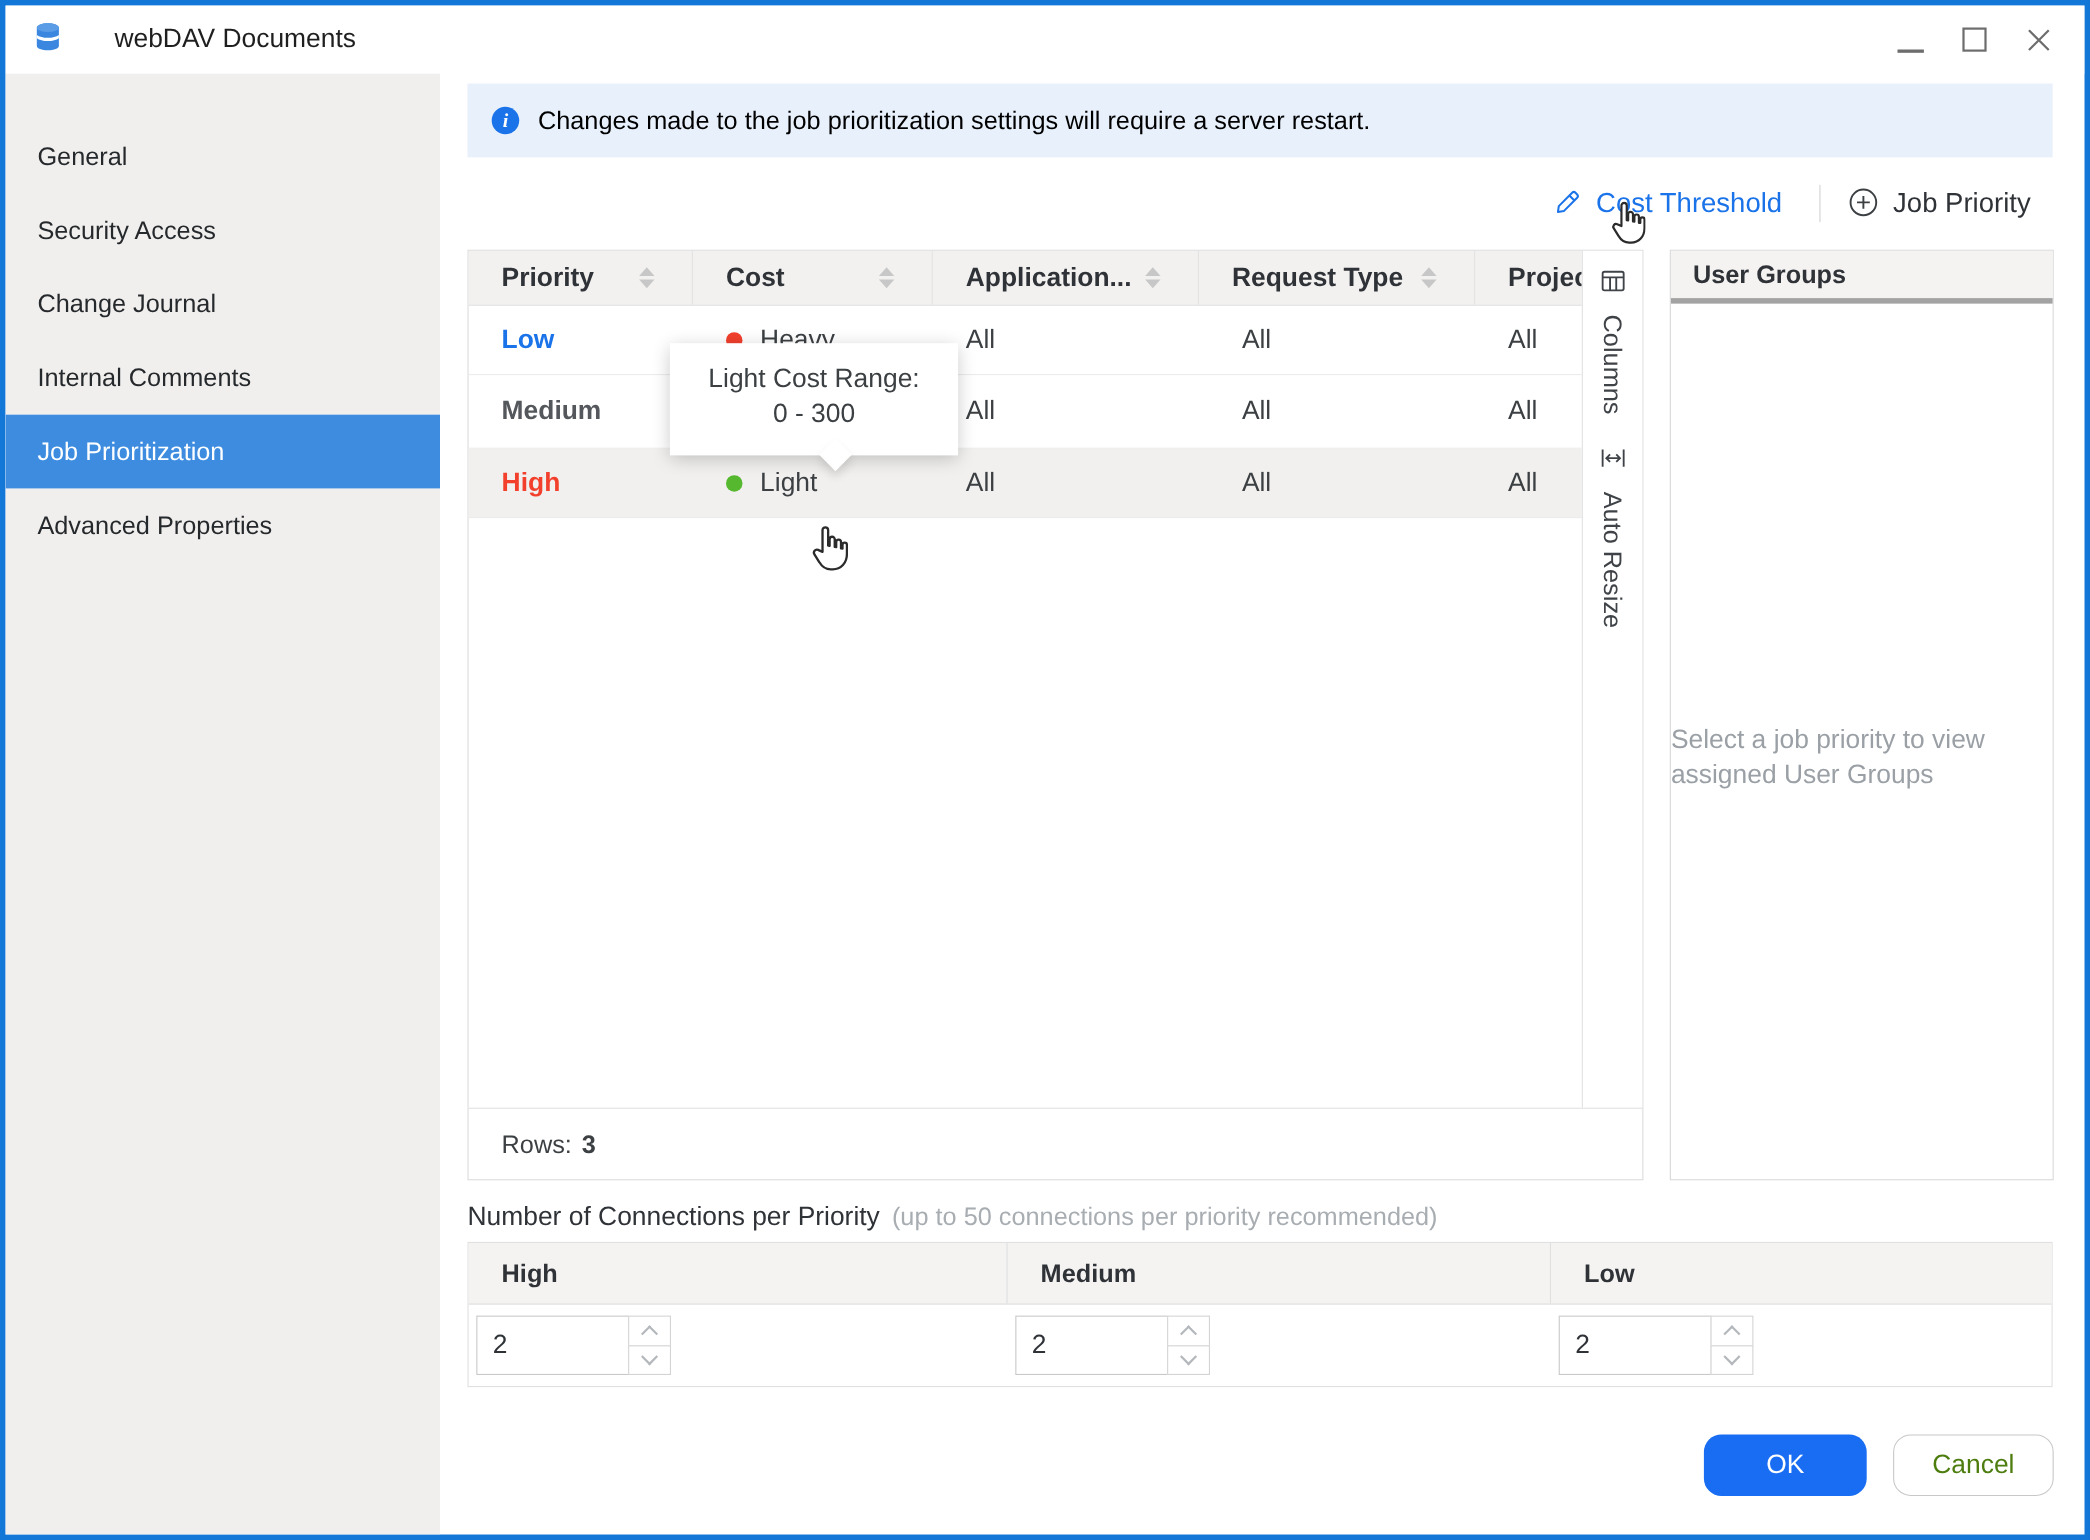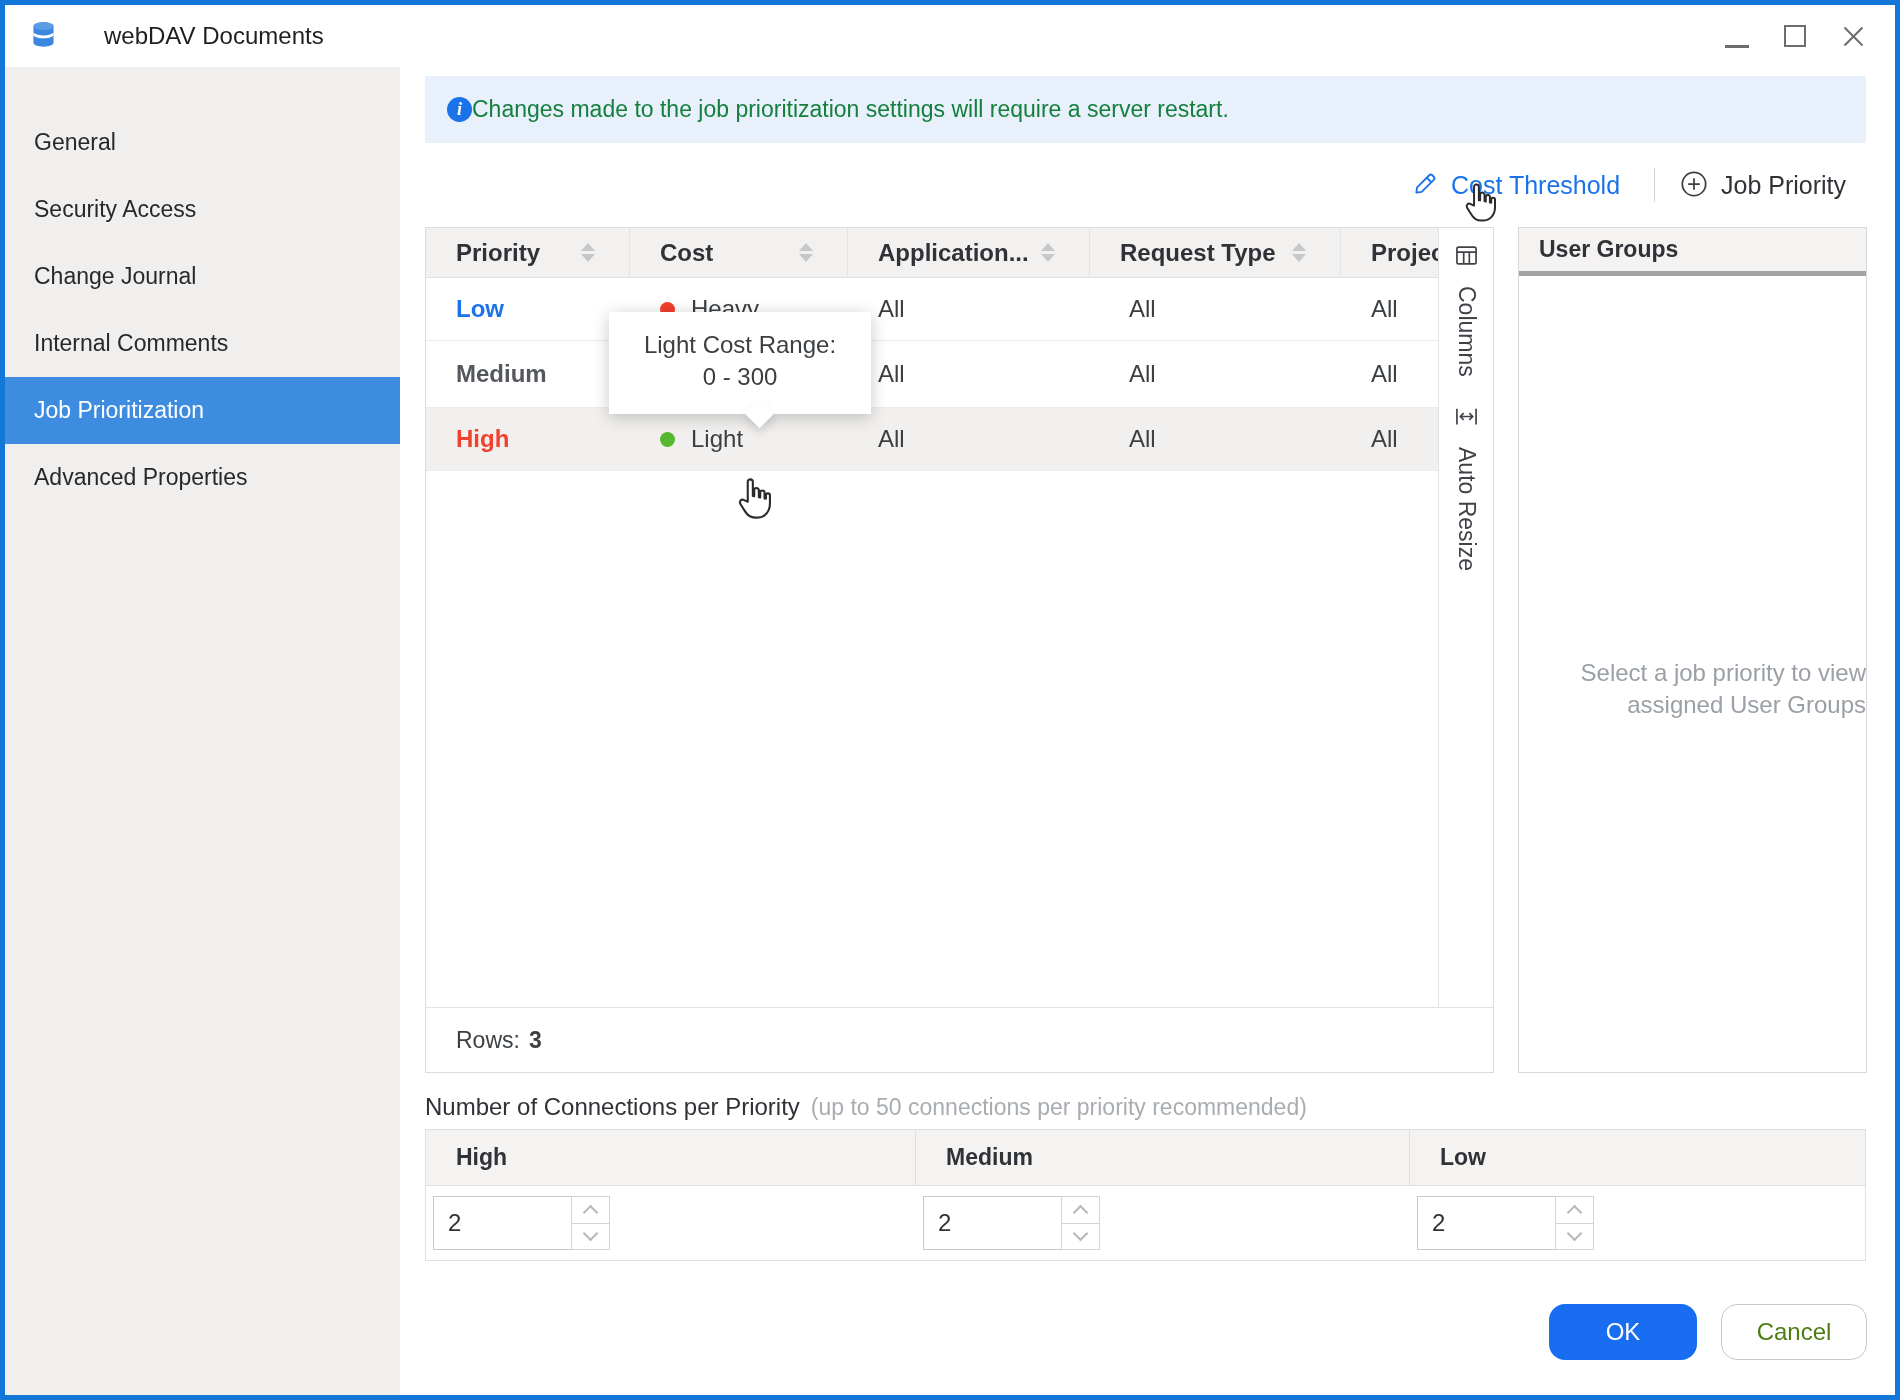--- a/index.html
+++ b/index.html
@@ -16,21 +16,21 @@
 
   
   .sidebar{position:absolute;left:0;top:62px;width:395px;height:1328px;background:#f0efee;padding-top:42px;box-sizing:border-box;}
   .side-item{height:67px;line-height:67px;padding-left:29px;font-size:23px;color:#26292c;cursor:pointer;}
   .side-item.selected{background:#3d8ce0;color:#fff;}
 
   
   .banner{position:absolute;left:420px;top:71px;width:1441px;height:67px;background:#e7f0fb;display:flex;align-items:center;box-sizing:border-box;padding-left:22px;}
   .info-badge{width:25px;height:25px;border-radius:50%;background:#1a73e8;color:#fff;font-size:18px;font-weight:bold;
     display:flex;align-items:center;justify-content:center;font-style:italic;font-family:"Liberation Serif",serif;}
-  .banner-text{font-size:23px;color:#15803d;}
+  .banner-text{margin-left:17px;font-size:23px;color:#000000;}
 
   
   .link-btn{position:absolute;top:158px;height:44px;display:flex;align-items:center;gap:13px;cursor:pointer;background:none;border:none;padding:0;font-family:inherit;}
   .link-btn.cost{left:1407px;color:#1a73e8;}
   .link-btn.jobp{left:1675px;color:#2f3237;}
   .link-btn .lbl{font-size:25px;}
   .link-sep{position:absolute;left:1649px;top:163px;width:1px;height:34px;background:#d2d2d2;}
 
   
   .jobs-table{position:absolute;left:420px;top:222px;width:1069px;height:846px;border:1px solid #dcdcdc;background:#fff;box-sizing:border-box;}
@@ -56,21 +56,21 @@
   .v-tool{display:flex;flex-direction:column;align-items:center;cursor:pointer;background:none;border:none;padding:0;}
   .v-label{writing-mode:vertical-rl;font-size:23px;color:#3f4347;margin-top:14px;font-family:inherit;}
   .v-tool + .v-tool{margin-top:26px;}
 
   .table-footer{position:absolute;left:0;right:0;bottom:0;height:65px;border-top:1px solid #e2e2e2;display:flex;align-items:center;padding-left:30px;font-size:23px;color:#3c4043;box-sizing:border-box;gap:9px;}
   .table-footer b{font-weight:bold;}
 
   
   .user-groups{position:absolute;left:1513px;top:222px;width:349px;height:846px;border:1px solid #d9d9d9;background:#fff;box-sizing:border-box;}
   .ug-head{height:48px;background:#f4f3f2;border-bottom:5px solid #a3a3a3;display:flex;align-items:center;padding-left:20px;font-size:23px;font-weight:bold;color:#2f3237;box-sizing:border-box;}
-  .ug-empty{position:absolute;left:0;right:0;top:48px;bottom:0;display:flex;flex-direction:column;align-items:flex-end;justify-content:center;padding-top:30px;text-align:center;}
+  .ug-empty{position:absolute;left:0;right:0;top:48px;bottom:0;display:flex;flex-direction:column;align-items:flex-start;justify-content:center;padding-top:30px;text-align:center;}
   .ug-empty div{font-size:24px;color:#9aa0a5;line-height:32px;}
 
   
   .tooltip{position:absolute;left:604px;top:307px;width:262px;height:102px;background:#fff;border-radius:0;
     box-shadow:0 3px 16px rgba(0,0,0,0.22);z-index:5;text-align:center;padding-top:17px;box-sizing:border-box;}
   .tooltip div{font-size:24px;color:#3c4043;line-height:32px;}
   .caret{position:absolute;left:140px;bottom:-10px;width:21px;height:21px;background:#fff;transform:rotate(45deg);box-shadow:4px 4px 9px rgba(0,0,0,0.12);}
 
   .cursor{position:absolute;z-index:6;}
   .cursor.c-light{left:730px;top:473px;}

